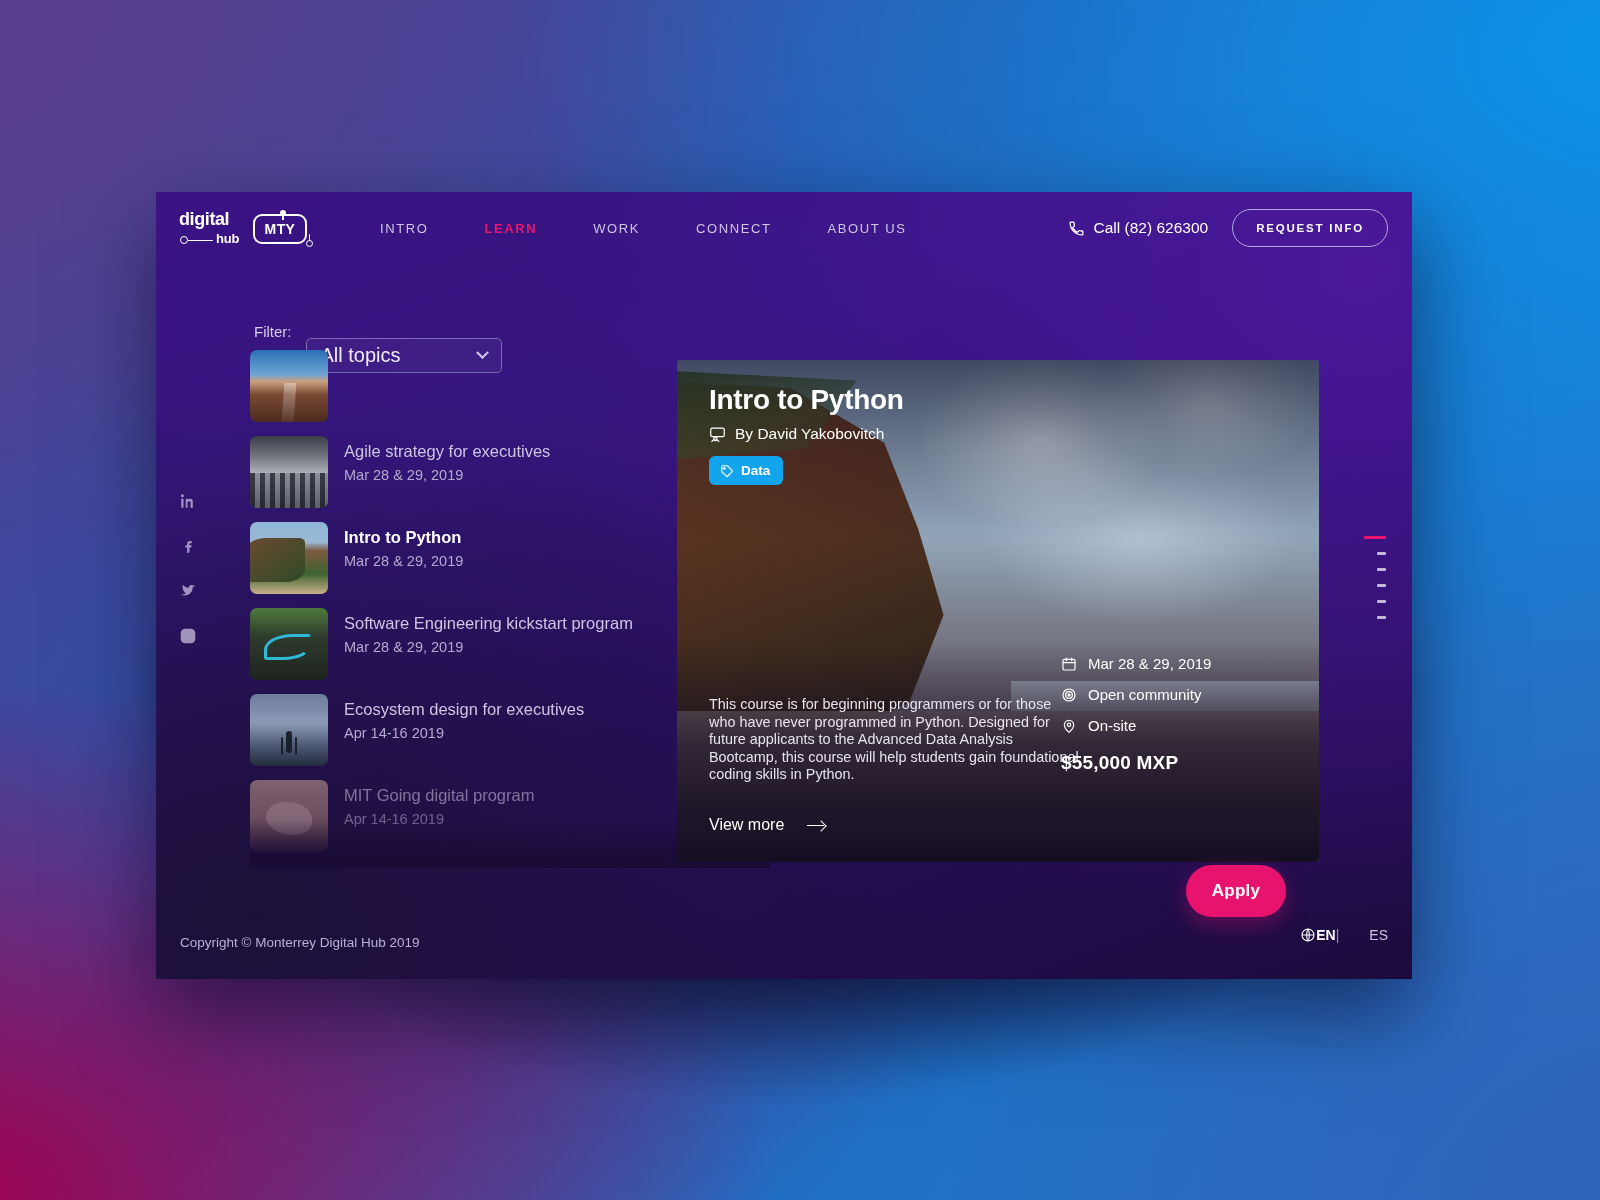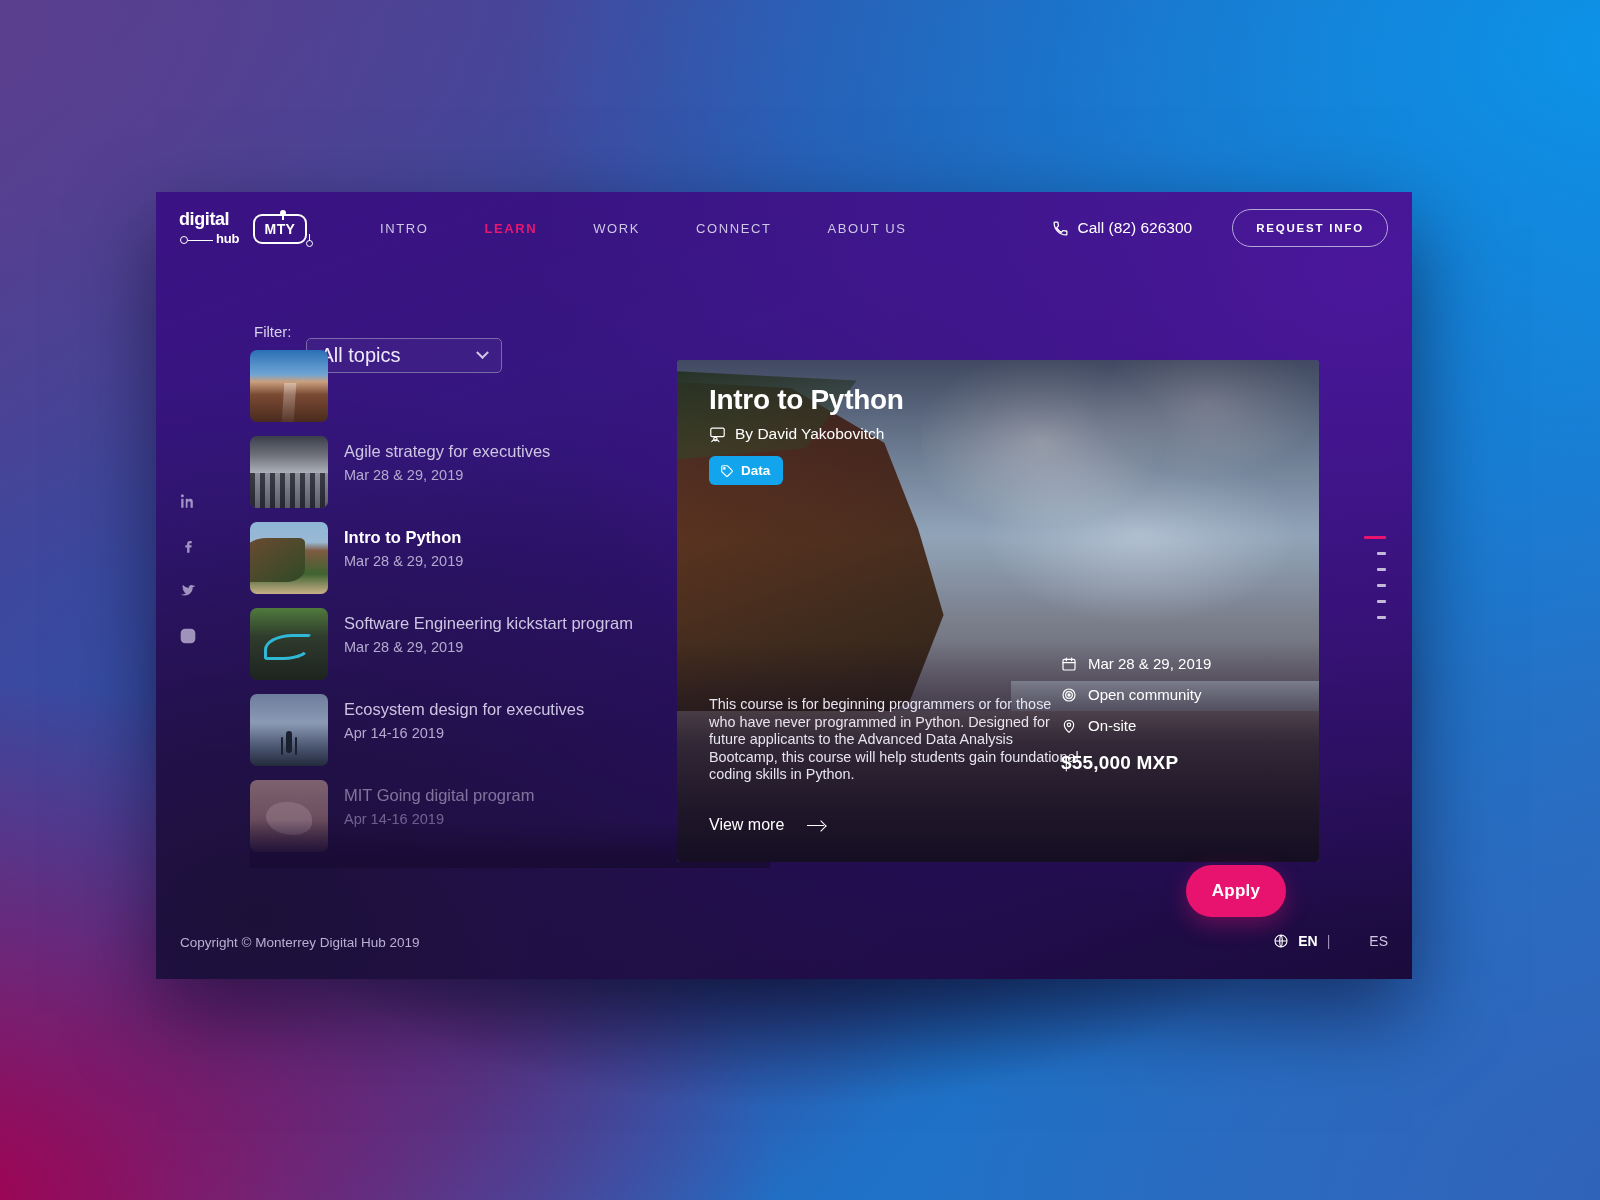--- a/index.html
+++ b/index.html
@@ -81,21 +81,21 @@
   }
   .logo .lg-pin-bl { position: absolute; left: 129.7px; top: 28px; width: 1.6px; height: 7px; background:#fff; }
 
   .nav { position: absolute; left: 196px; top: 0; height: 72px; display: flex; align-items: center; gap: 0; }
   .nav a {
     color: #cfc7e6; font-size: 13px; font-weight: 500; letter-spacing: 1.6px;
     text-decoration: none; padding: 0 28px; cursor: pointer;
   }
   .nav a.active { color: #e8176d; font-weight: 700; }
 
-  .hdr-right { position: absolute; right: 24px; top: 0; height: 72px; display: flex; align-items: center; gap: 40px; }
+  .hdr-right { position: absolute; right: 24px; top: 0; height: 72px; display: flex; align-items: center; gap: 24px; }
   .callbox { display: flex; align-items: center; gap: 9px; color: #fff; font-size: 15.5px; cursor: pointer; }
   .btn-outline {
     border: 1px solid #b4a7d8; border-radius: 22px; color: #fff;
     font-size: 11.5px; letter-spacing: 1.8px; font-weight: 600;
     padding: 12px 23px; cursor: pointer; background: transparent;
   }
 
   
   .filter-row { position: absolute; left: 98px; top: 98px; display: flex; align-items: center; gap: 14px; }
   .filter-lbl { color: #d7d0ea; font-size: 15px; }
@@ -229,21 +229,21 @@
   }
 
   
   .pager { position: absolute; right: 26px; top: 344px; display: flex; flex-direction: column; align-items: flex-end; gap: 13px; }
   .pager i { display: block; height: 3px; background: rgba(255,255,255,0.7); width: 9px; border-radius: 1px; cursor: pointer; }
   .pager i.on { width: 22px; height: 3px; background: #e8136f; }
 
   
   .footer { position: absolute; left: 0; right: 0; bottom: 0; height: 64px; }
   .copy { position: absolute; left: 24px; top: 20px; color: #b9b0d2; font-size: 13.5px; }
-  .lang { position: absolute; right: 24px; top: 18px; display: flex; align-items: center; gap: 9px;
+  .lang { position: absolute; right: 24px; top: 12px; display: flex; align-items: center; 
           color: #fff; font-size: 14px; }
   .lang .sep { color: #9a90b8; }
   .lang .es { color: #cdc5e2; cursor: pointer; margin-left: 30px; }
   .lang .en { font-weight: 700; cursor: pointer; }
 
   svg.ic { display: block; }
 </style>
 </head>
 <body>
 

